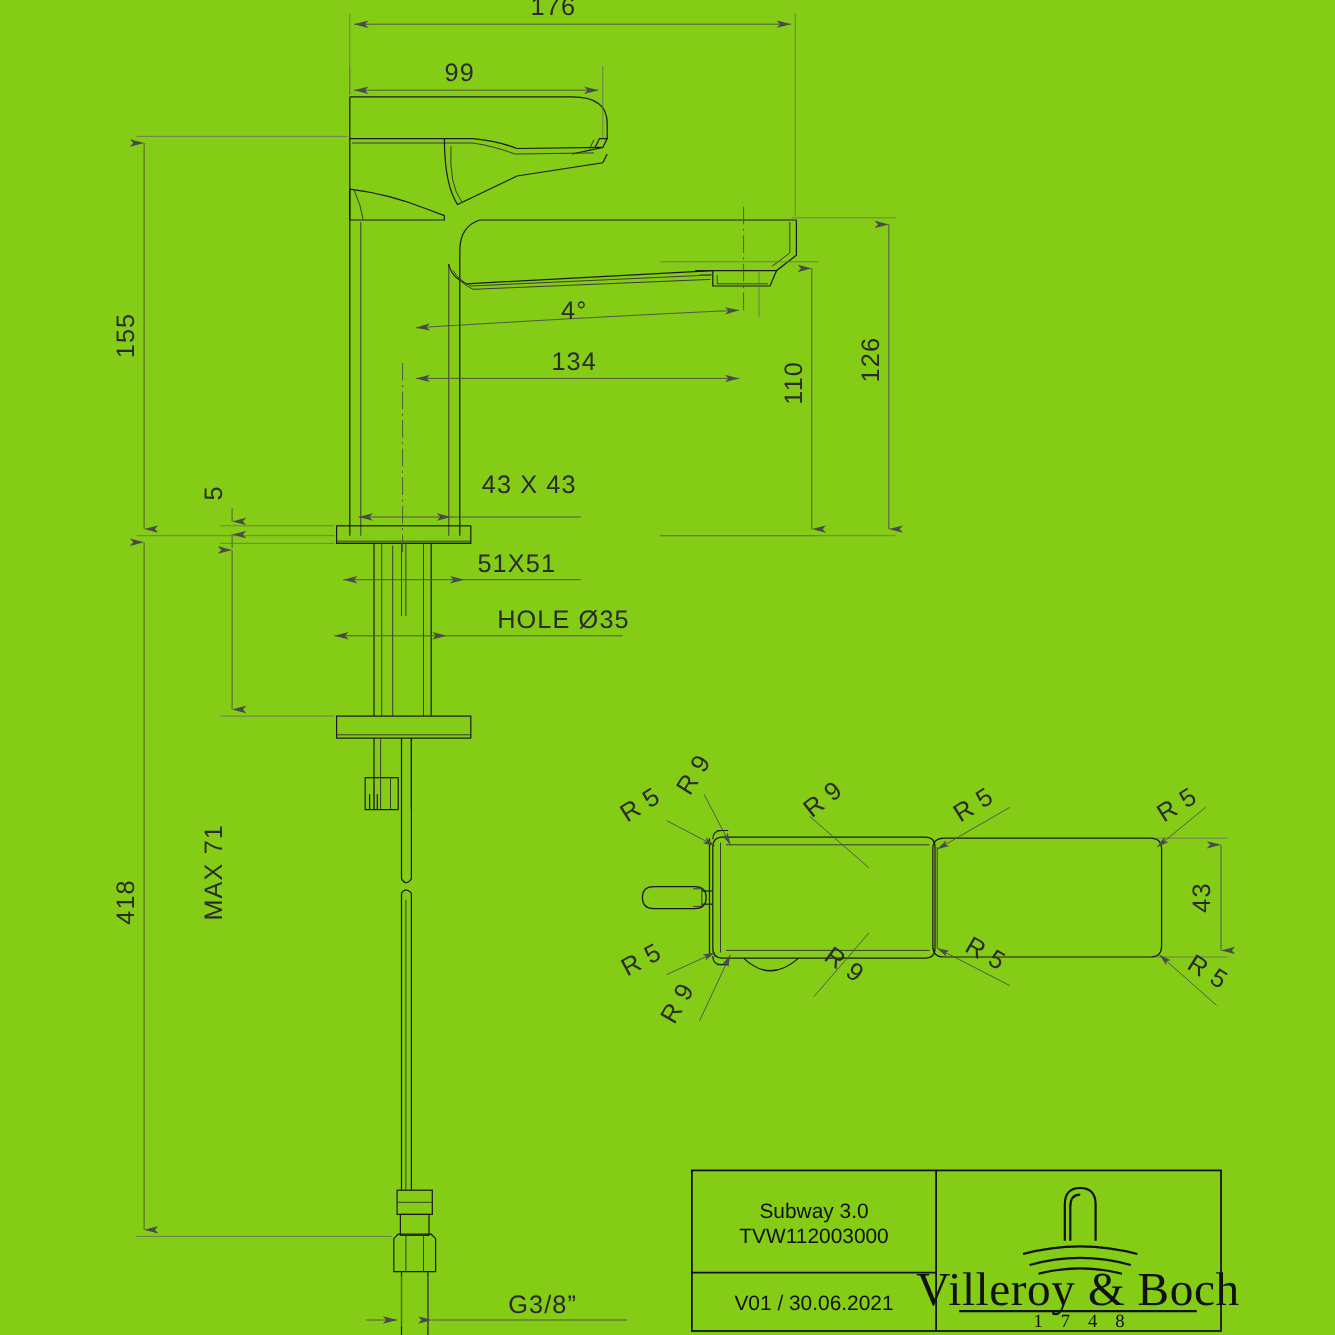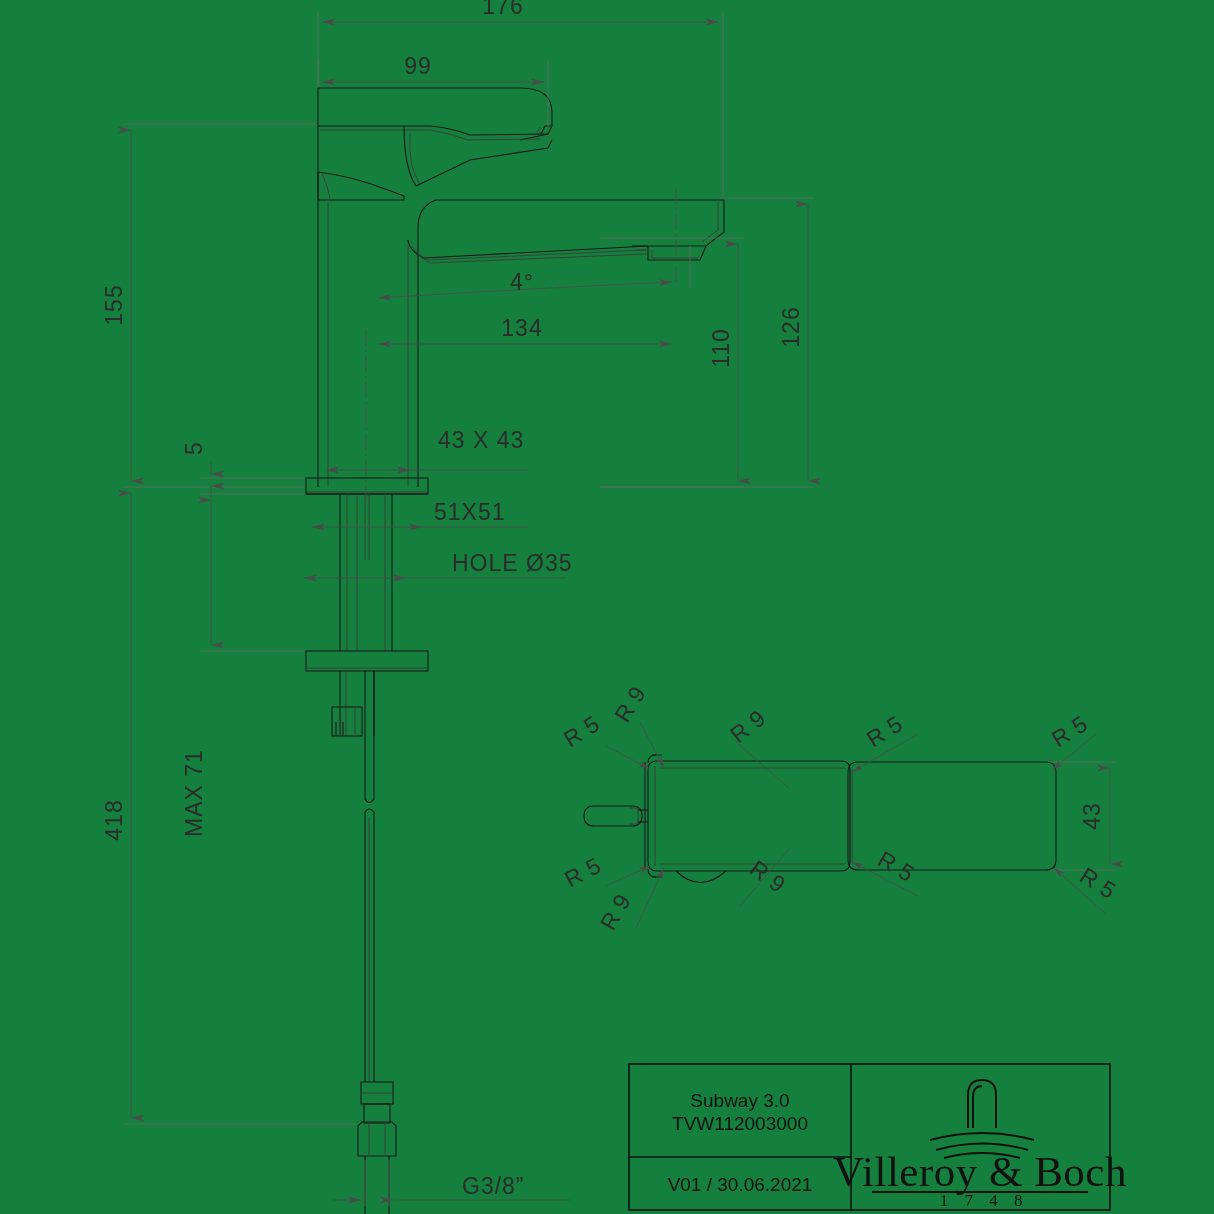--- a/index.html
+++ b/index.html
@@ -1,17 +1,17 @@
 <!DOCTYPE html>
 <html><head>
 <meta charset="utf-8">
 <style>
   html,body{margin:0;padding:0;background:#ffffff;}
   body{width:1214px;height:1214px;font-family:"Liberation Sans",sans-serif;}
-  #sheet{position:relative;width:1214px;height:1214px;background:#15803d;overflow:hidden;}
+  #sheet{position:relative;width:1214px;height:1214px;background:#84cc16;overflow:hidden;}
   svg{display:block;}
   .ln{stroke:#1a1a1a;fill:none;stroke-width:1.1;}
   .ln-thin{stroke:#3a3a3a;fill:none;stroke-width:0.9;}
   .dim{stroke:#4a4a4a;fill:none;stroke-width:0.8;}
   .ext{stroke:#6a6a6a;fill:none;stroke-width:0.7;}
   .ctr{stroke:#4a4a4a;fill:none;stroke-width:0.8;stroke-dasharray:16 4 2 4;}
   .arw{fill:#4a4a4a;stroke:none;}
   .dimtxt{font-family:"Liberation Sans",sans-serif;font-size:23px;fill:#2b2b2b;letter-spacing:1px;}
   .radtxt{font-family:"Liberation Sans",sans-serif;font-size:23px;fill:#2b2b2b;letter-spacing:0.5px;}
   .tbtxt{font-family:"Liberation Sans",sans-serif;font-size:19px;fill:#111;}

